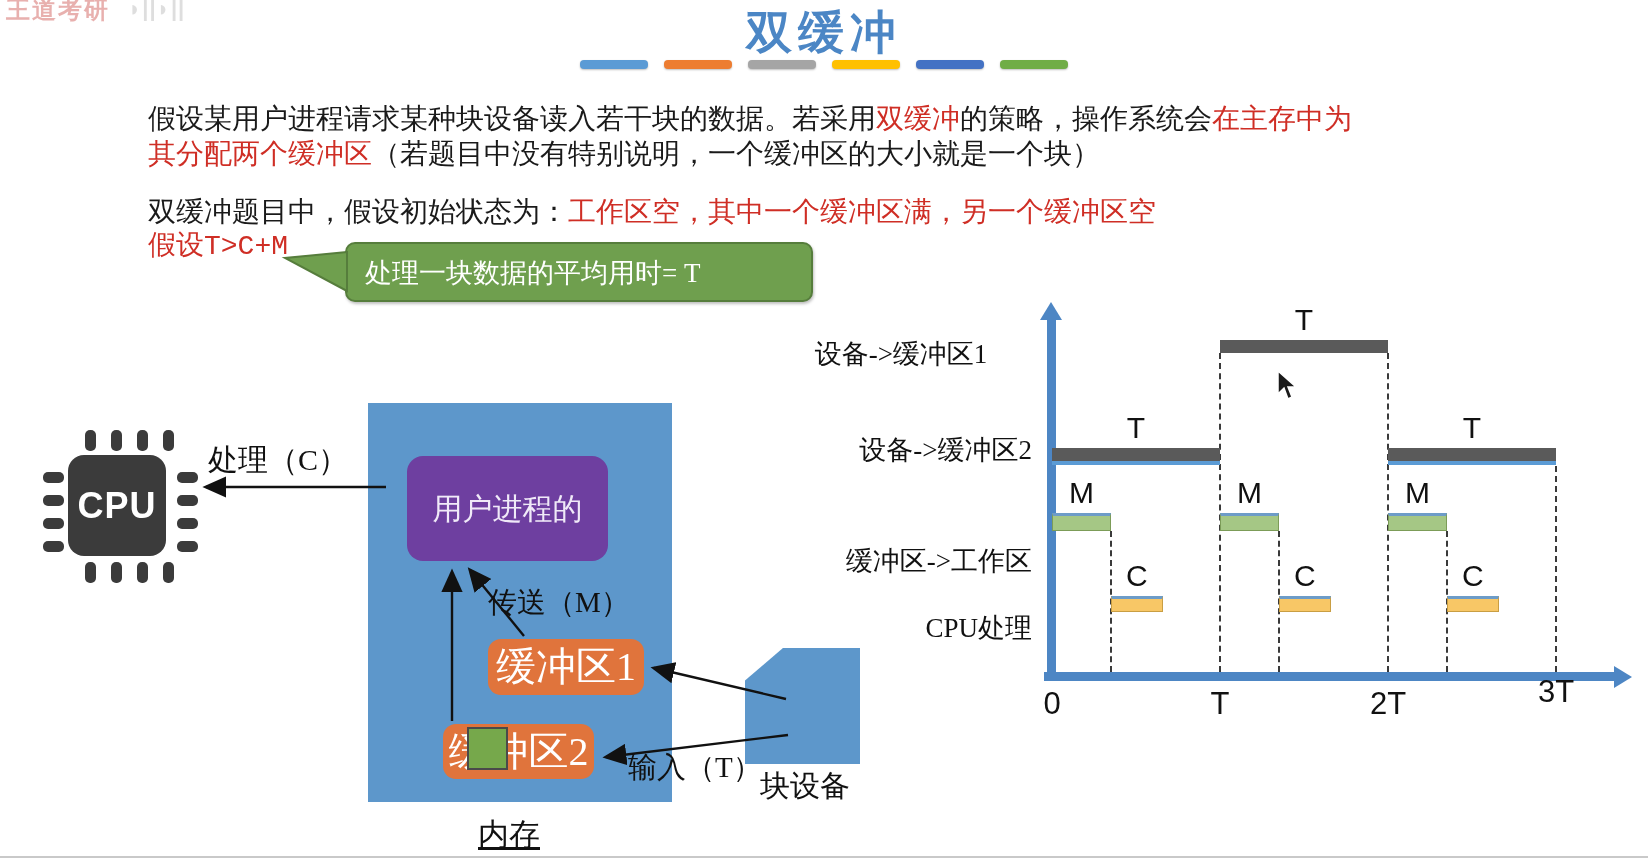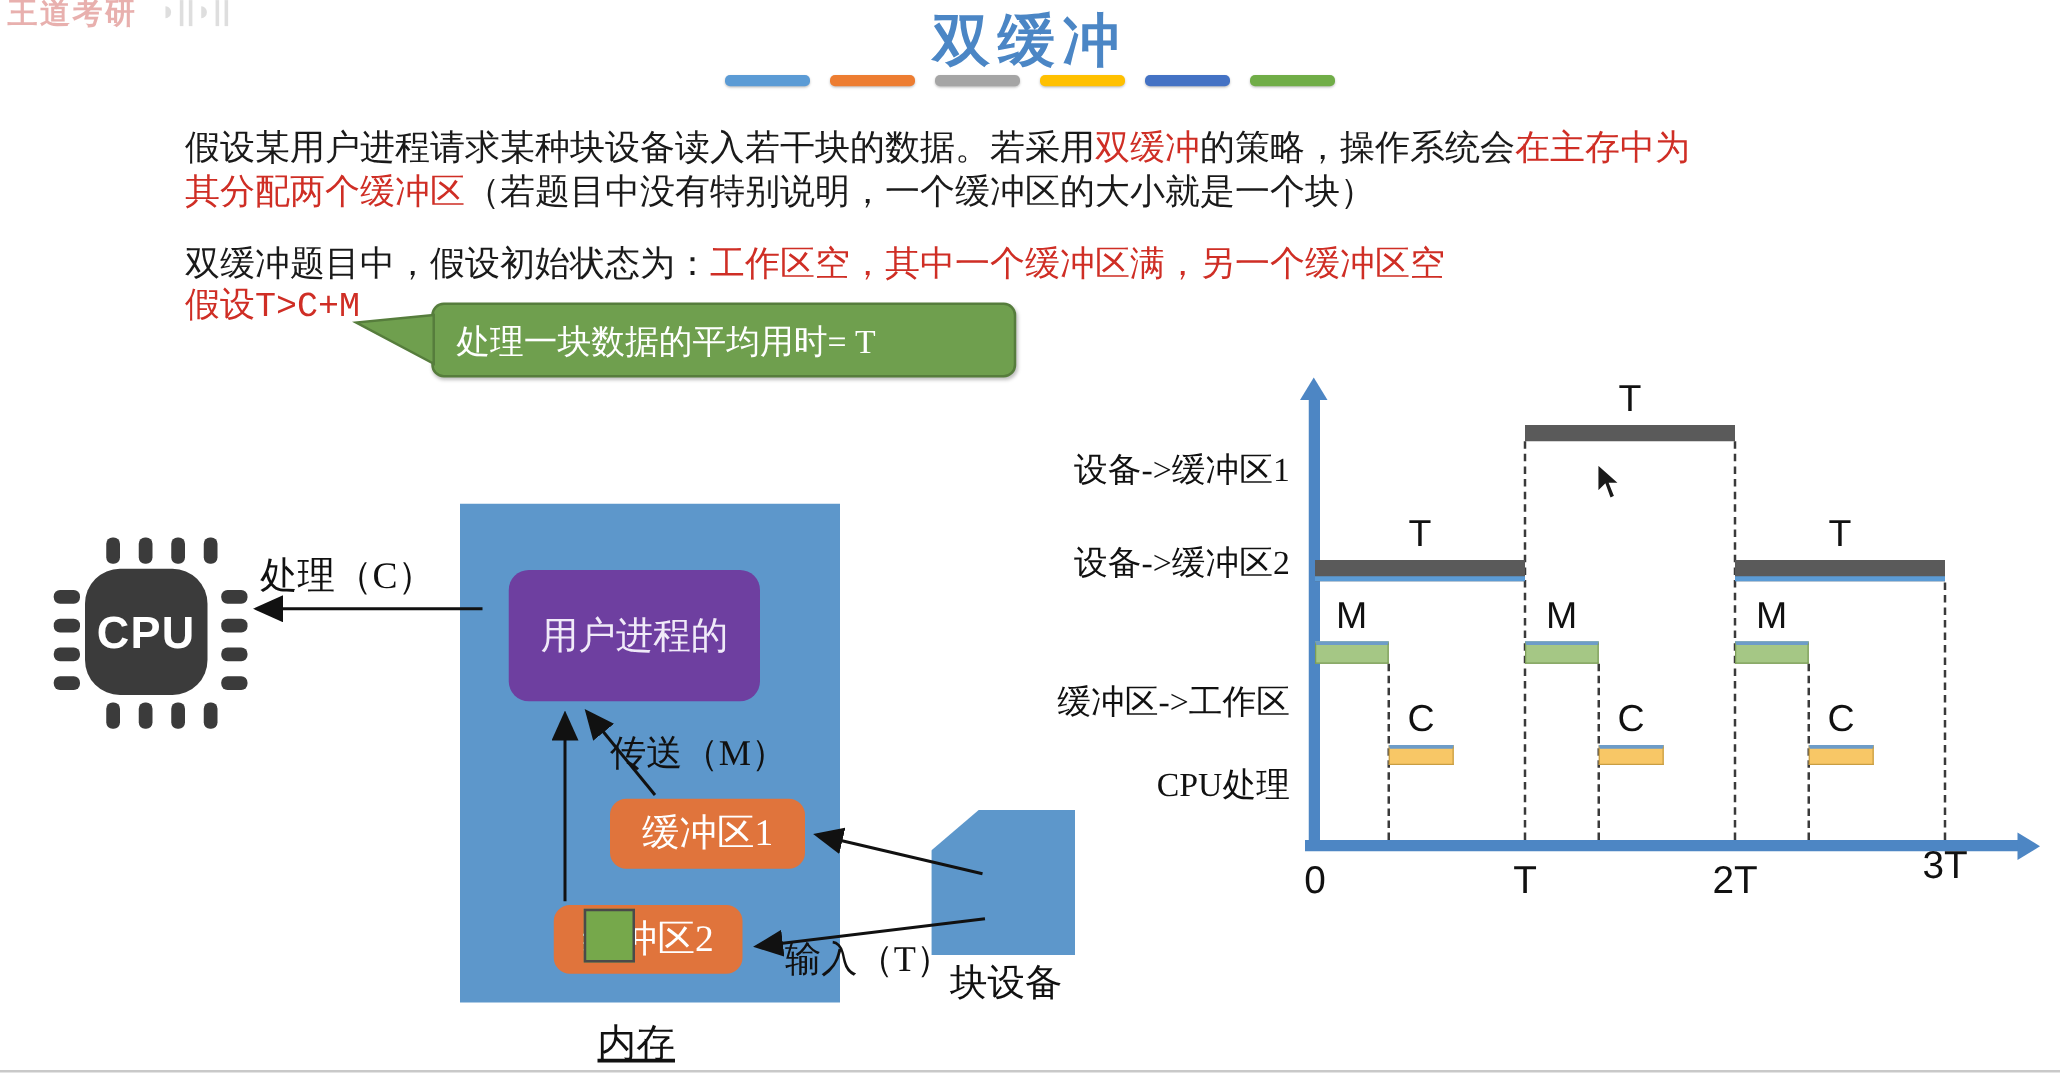--- a/index.html
+++ b/index.html
@@ -20,29 +20,29 @@
   
   .para{position:absolute;left:148px;width:1340px;font-size:28px;line-height:35px;}
   .red{color:#cf2e25;}
   
   .bubble{position:absolute;left:345px;top:242px;width:468px;height:60px;background:#6f9f4e;
           border:2px solid #567d3c;border-radius:10px;color:#fff;font-size:27px;
           line-height:58px;padding-left:18px;box-sizing:border-box;box-shadow:1px 2px 3px rgba(0,0,0,.25);}
   
   .cpu-wrap{position:absolute;left:43px;top:430px;width:155px;height:153px;}
   .cpu-body{position:absolute;left:25px;top:25px;width:98px;height:101px;background:#3b3b3b;
-            border-radius:28px;color:#fff;font-size:36px;font-weight:bold;display:flex;
+            border-radius:16px;color:#fff;font-size:36px;font-weight:bold;display:flex;
             align-items:center;justify-content:center;letter-spacing:1px;}
   .cpu-pin{position:absolute;background:#3b3b3b;border-radius:5px;}
   
   .memory{position:absolute;left:368px;top:403px;width:304px;height:399px;background:#5d97cb;}
   .workspace{position:absolute;left:407px;top:456px;width:201px;height:105px;background:#6e3fa0;
              border-radius:16px;color:#f0eaf8;font-size:30px;text-align:center;
              display:flex;flex-direction:column;justify-content:center;line-height:38px;z-index:3;}
-  .buf{position:absolute;background:#e0743c;border-radius:13px;color:#fff;font-size:30px;
+  .buf{position:absolute;background:#e0743c;border-radius:13px;color:#fff;font-size:40px;
        text-align:center;z-index:3;}
   .buf1{left:488px;top:639px;width:156px;height:56px;line-height:56px;}
   .buf2{left:443px;top:724px;width:151px;height:55px;line-height:55px;}
   .greensq{position:absolute;left:467px;top:727px;width:37px;height:39px;background:#76a84b;
            border:2px solid #4a4a4a;z-index:4;}
   .blockdev{position:absolute;left:745px;top:648px;width:115px;height:116px;background:#5d97cb;
             clip-path:polygon(33% 0,100% 0,100% 100%,0 100%,0 28%);}
   .dlabel{position:absolute;font-size:29px;color:#111;z-index:7;}
   
   .rowlabel{position:absolute;left:770px;width:262px;text-align:right;font-size:27px;color:#111;}
@@ -119,21 +119,21 @@
   <div class="buf buf2 serif">缓冲区2</div>
   <div class="greensq"></div>
   <div class="blockdev"></div>
 
   <div class="dlabel serif" style="left:208px;top:440px;font-size:30px;">处理（C）</div>
   <div class="dlabel serif" style="left:488px;top:583px;">传送（M）</div>
   <div class="dlabel serif" style="left:628px;top:748px;">输入（T）</div>
   <div class="dlabel serif" style="left:478px;top:814px;font-size:31px;text-decoration:underline;">内存</div>
   <div class="dlabel serif" style="left:760px;top:766px;font-size:30px;">块设备</div>
 
-  <div class="rowlabel serif" style="top:358px;">设备-&gt;缓冲区1</div>
+  <div class="rowlabel serif" style="top:336px;text-align:center;">设备-&gt;缓冲区1</div>
   <div class="rowlabel serif" style="top:432px;">设备-&gt;缓冲区2</div>
   <div class="rowlabel serif" style="top:543px;">缓冲区-&gt;工作区</div>
   <div class="rowlabel serif" style="top:610px;">CPU处理</div>
 
   <div class="vaxis"></div>
   <div class="vaxis-arrow"></div>
   <div class="haxis"></div>
   <div class="haxis-arrow"></div>
   <div id="gantt">
       <div class="gdash" style="left: 1109.8px; top: 531px; height: 141px;"></div>

